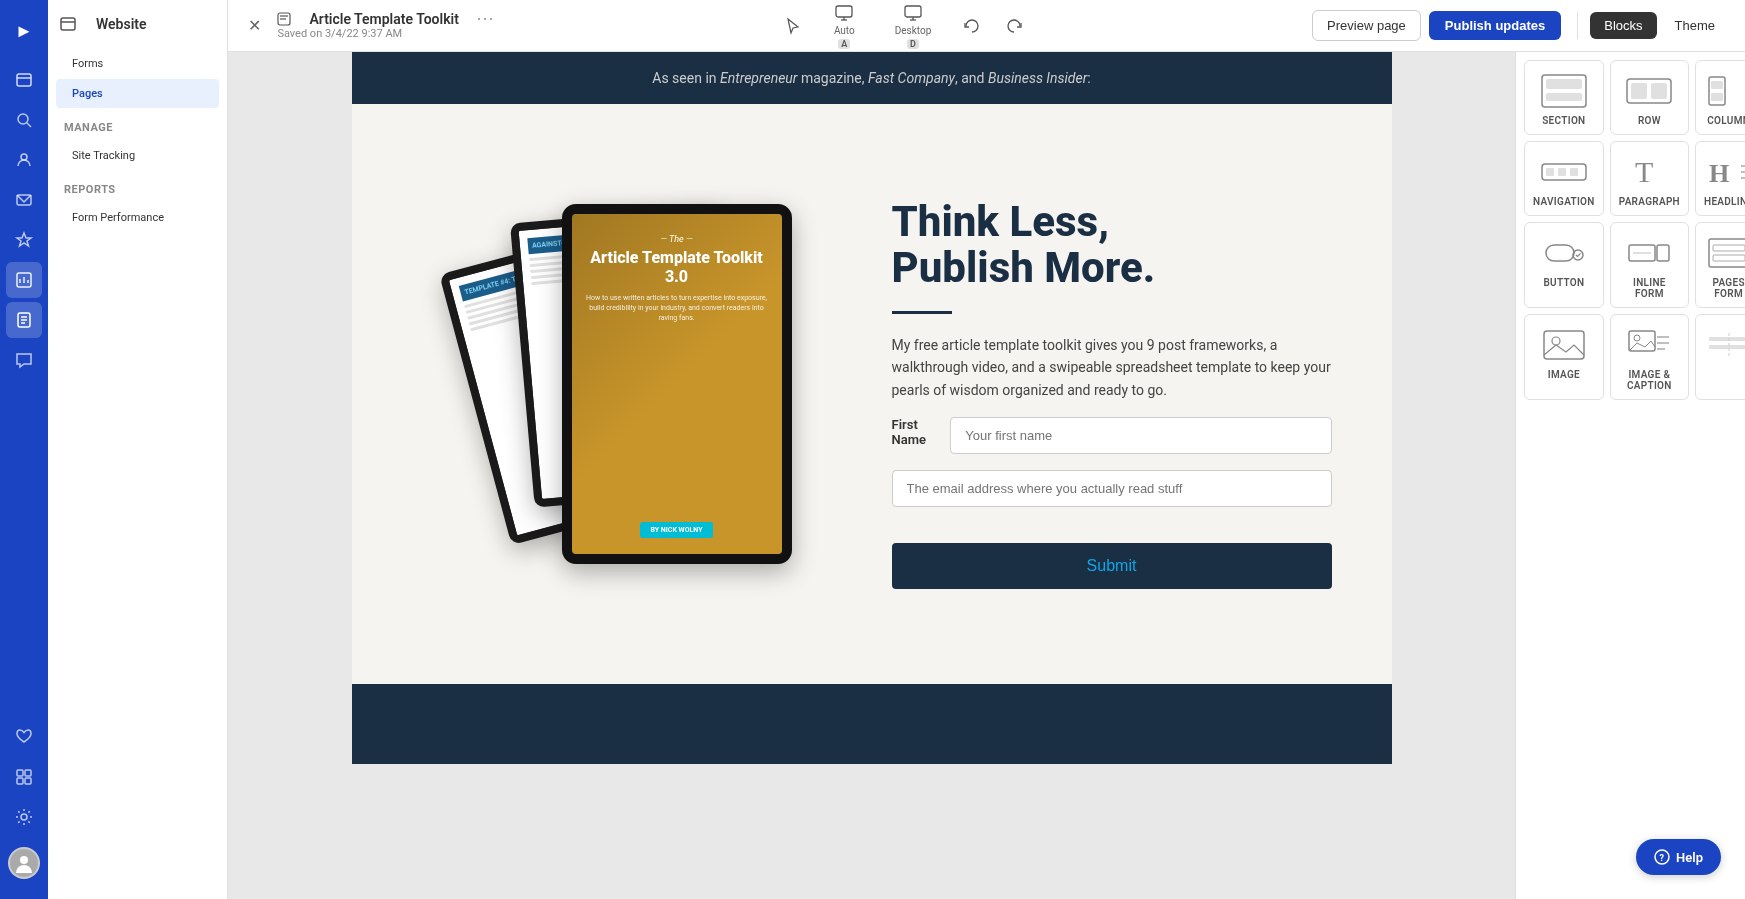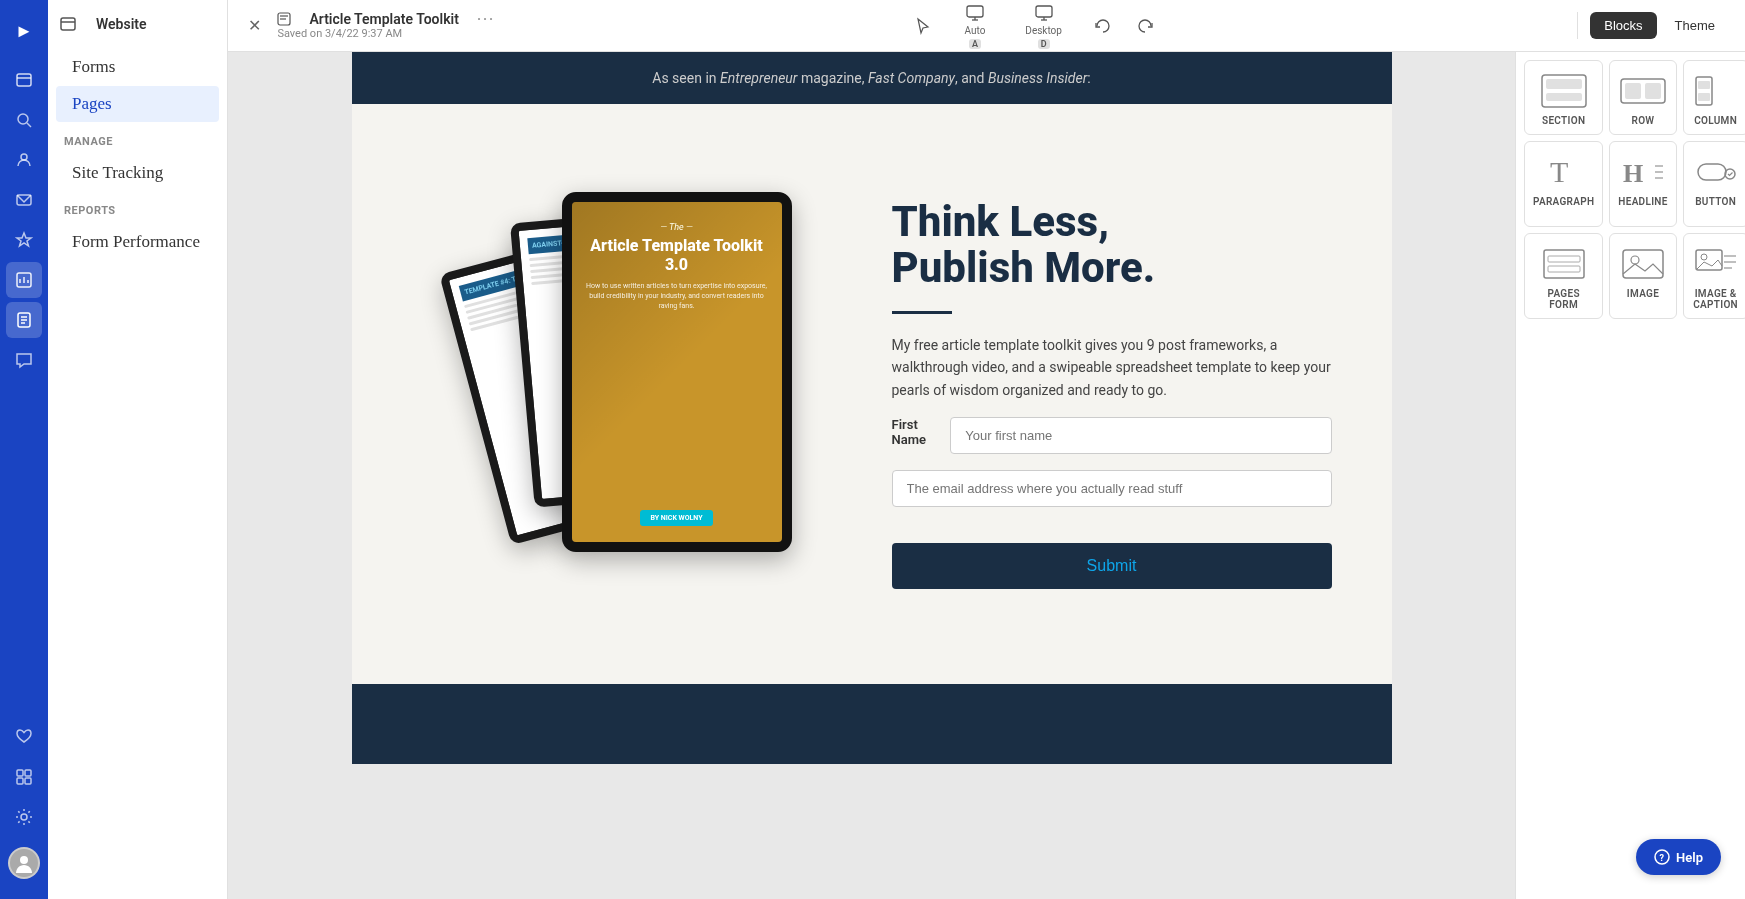--- a/index.html
+++ b/index.html
@@ -61,26 +61,25 @@
     .secondary-sidebar .section-label {
       font-size: 11px;
       font-weight: 700;
       color: #888;
       text-transform: uppercase;
       letter-spacing: 0.5px;
       padding: 12px 16px 6px;
     }
     .secondary-sidebar .nav-item {
       padding: 8px 16px;
-      font-size: 17px;
+      font-size: 11px;
       color: #333;
       cursor: pointer;
       border-radius: 4px;
       margin: 1px 8px;
-      font-family: Liberation Serif, serif;
     }
     .secondary-sidebar .nav-item.active { background: #e8f0fe; color: #1a44c2; font-weight: 500; }
 
     
     .main-area {
       flex: 1;
       display: flex;
       flex-direction: column;
       overflow: hidden;
     }
@@ -307,21 +306,21 @@
     }
     .tablet-mid-lines { display: flex; flex-direction: column; gap: 3px; }
     .tablet-mid-line { height: 3px; background: #e0e0e0; border-radius: 2px; }
     .tablet-mid-line.short { width: 55%; }
 
     .tablet-front {
       width: 230px;
       height: 360px;
       background: #2c2c2c;
       border-radius: 14px;
-      top: 8px;
+      top: 20px;
       left: 100px;
       border: 10px solid #111;
       z-index: 2;
     }
     .tablet-front-inner {
       width: 100%;
       height: 100%;
       background: #c8952a;
       display: flex;
       flex-direction: column;
@@ -437,21 +436,21 @@
     .right-panel {
       width: 230px;
       background: #fff;
       border-left: 1px solid #e0e0e0;
       flex-shrink: 0;
       overflow-y: auto;
       padding: 8px;
     }
     .blocks-grid {
       display: grid;
-      grid-template-columns: 1fr 1fr 1fr 1fr;
+      grid-template-columns: 1fr 1fr 1fr;
       gap: 6px;
     }
     .block-item {
       border: 1px solid #e0e0e0;
       border-radius: 6px;
       padding: 12px 8px 8px;
       display: flex;
       flex-direction: column;
       align-items: center;
       gap: 6px;
@@ -644,20 +643,24 @@
       </div>
 
       <svg width="18" height="18" viewBox="0 0 18 18" fill="none" style="cursor:pointer;">
         <path d="M3 9A6 6 0 1 1 9 15" stroke="#555" stroke-width="1.3" fill="none"></path>
         <polyline points="2,6 2,10 6,10" stroke="#555" stroke-width="1.3" fill="none"></polyline>
       </svg>
       <svg width="18" height="18" viewBox="0 0 18 18" fill="none" style="cursor:pointer;">
         <path d="M15 9A6 6 0 1 0 9 15" stroke="#555" stroke-width="1.3" fill="none"></path>
         <polyline points="16,6 16,10 12,10" stroke="#555" stroke-width="1.3" fill="none"></polyline>
       </svg>
+    </div>
+    <div class="topbar-actions">
+      <button class="btn-secondary">Preview page</button>
+      <button class="btn-primary">Publish updates</button>
     </div>
     <div class="topbar-right">
       <button class="tab-btn active">Blocks</button>
       <button class="tab-btn inactive">Theme</button>
     </div>
   </div>
 
   <div style="display:flex; flex:1; overflow:hidden;">
     <div class="page-canvas">
       <div class="canvas-inner">

